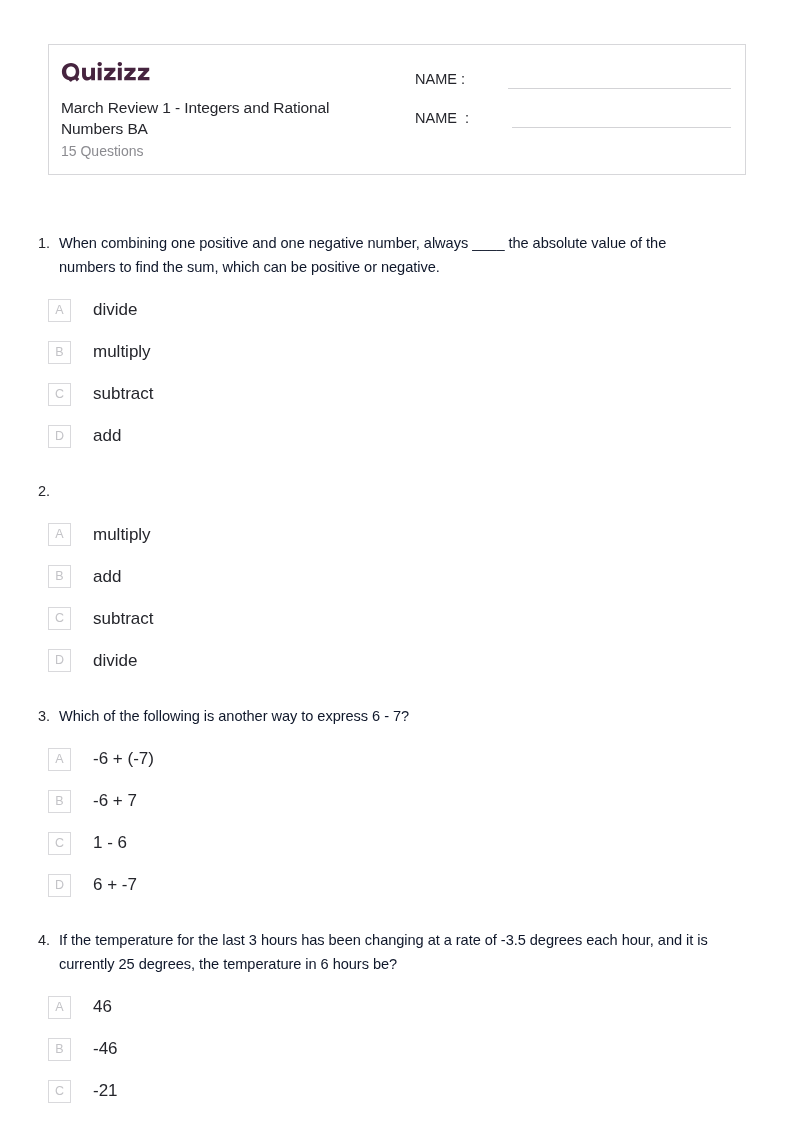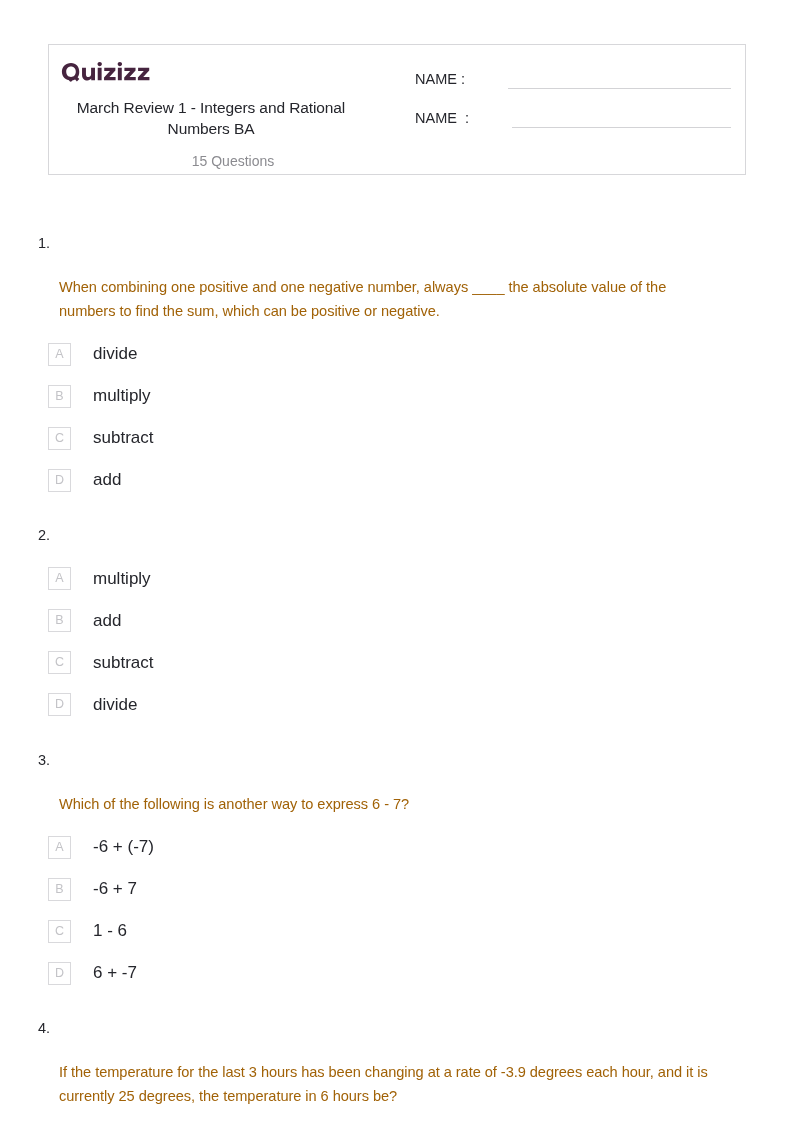--- a/index.html
+++ b/index.html
@@ -24,39 +24,38 @@
     top: 44px;
     width: 698px;
     height: 131px;
     border: 1px solid #d7d7da;
     background: #fff;
     display: flex;
   }
   .header-left {
     width: 366px;
     padding: 16px 10px 0 12px;
-    text-align: center;
   }
   .logo {
     display: block;
     height: 22px;
     margin-bottom: 14px;
   }
   .quiz-title {
     font-size: 15.5px;
     line-height: 21px;
     color: #25262c;
     letter-spacing: -0.1px;
     max-width: 300px;
   }
   .quiz-subtitle {
     font-size: 14px;
     line-height: 20px;
     color: #8b8b90;
-    margin-top: 12px;
+    margin-top: 2px;
   }
   .header-right {
     flex: 1;
     padding: 20px 14px 0 0;
   }
   .field-row {
     display: flex;
     align-items: flex-end;
     margin-bottom: 15px;
     height: 24px;
@@ -97,24 +96,23 @@
     padding-right: 9px;
     font-size: 14.5px;
     line-height: 23.5px;
     color: #25262c;
     padding-left: 0;
     margin-left: 12px;
   }
   .q-text {
     font-size: 14.6px;
     line-height: 23.5px;
-    color: #a16207;
+    color: #0f172a;
     max-width: 652px;
     letter-spacing: -0.05px;
-    margin-top: 44px;
   }
 
   
   .options {
     margin-top: 14px;
     display: flex;
     flex-wrap: wrap;
     padding-left: 48px;
   }
   .option {
@@ -255,21 +253,21 @@
         <div class="option">
           <div class="opt-letter">D</div>
           <div class="opt-text">6 + -7</div>
         </div>
       </div>
       <div class="q-gap"></div>
     </div>
     <div class="question-block">
       <div class="q-head">
         <div class="q-num">4.</div>
-        <div class="q-text">If the temperature for the last 3 hours has been changing at a rate of -3.9 degrees each hour, and it is currently 25 degrees, the temperature in 6 hours be?</div>
+        <div class="q-text">If the temperature for the last 3 hours has been changing at a rate of -3.5 degrees each hour, and it is currently 25 degrees, the temperature in 6 hours be?</div>
       </div>
       <div class="options">
         <div class="option">
           <div class="opt-letter">A</div>
           <div class="opt-text">46</div>
         </div>
         <div class="option">
           <div class="opt-letter">B</div>
           <div class="opt-text">-46</div>
         </div>

